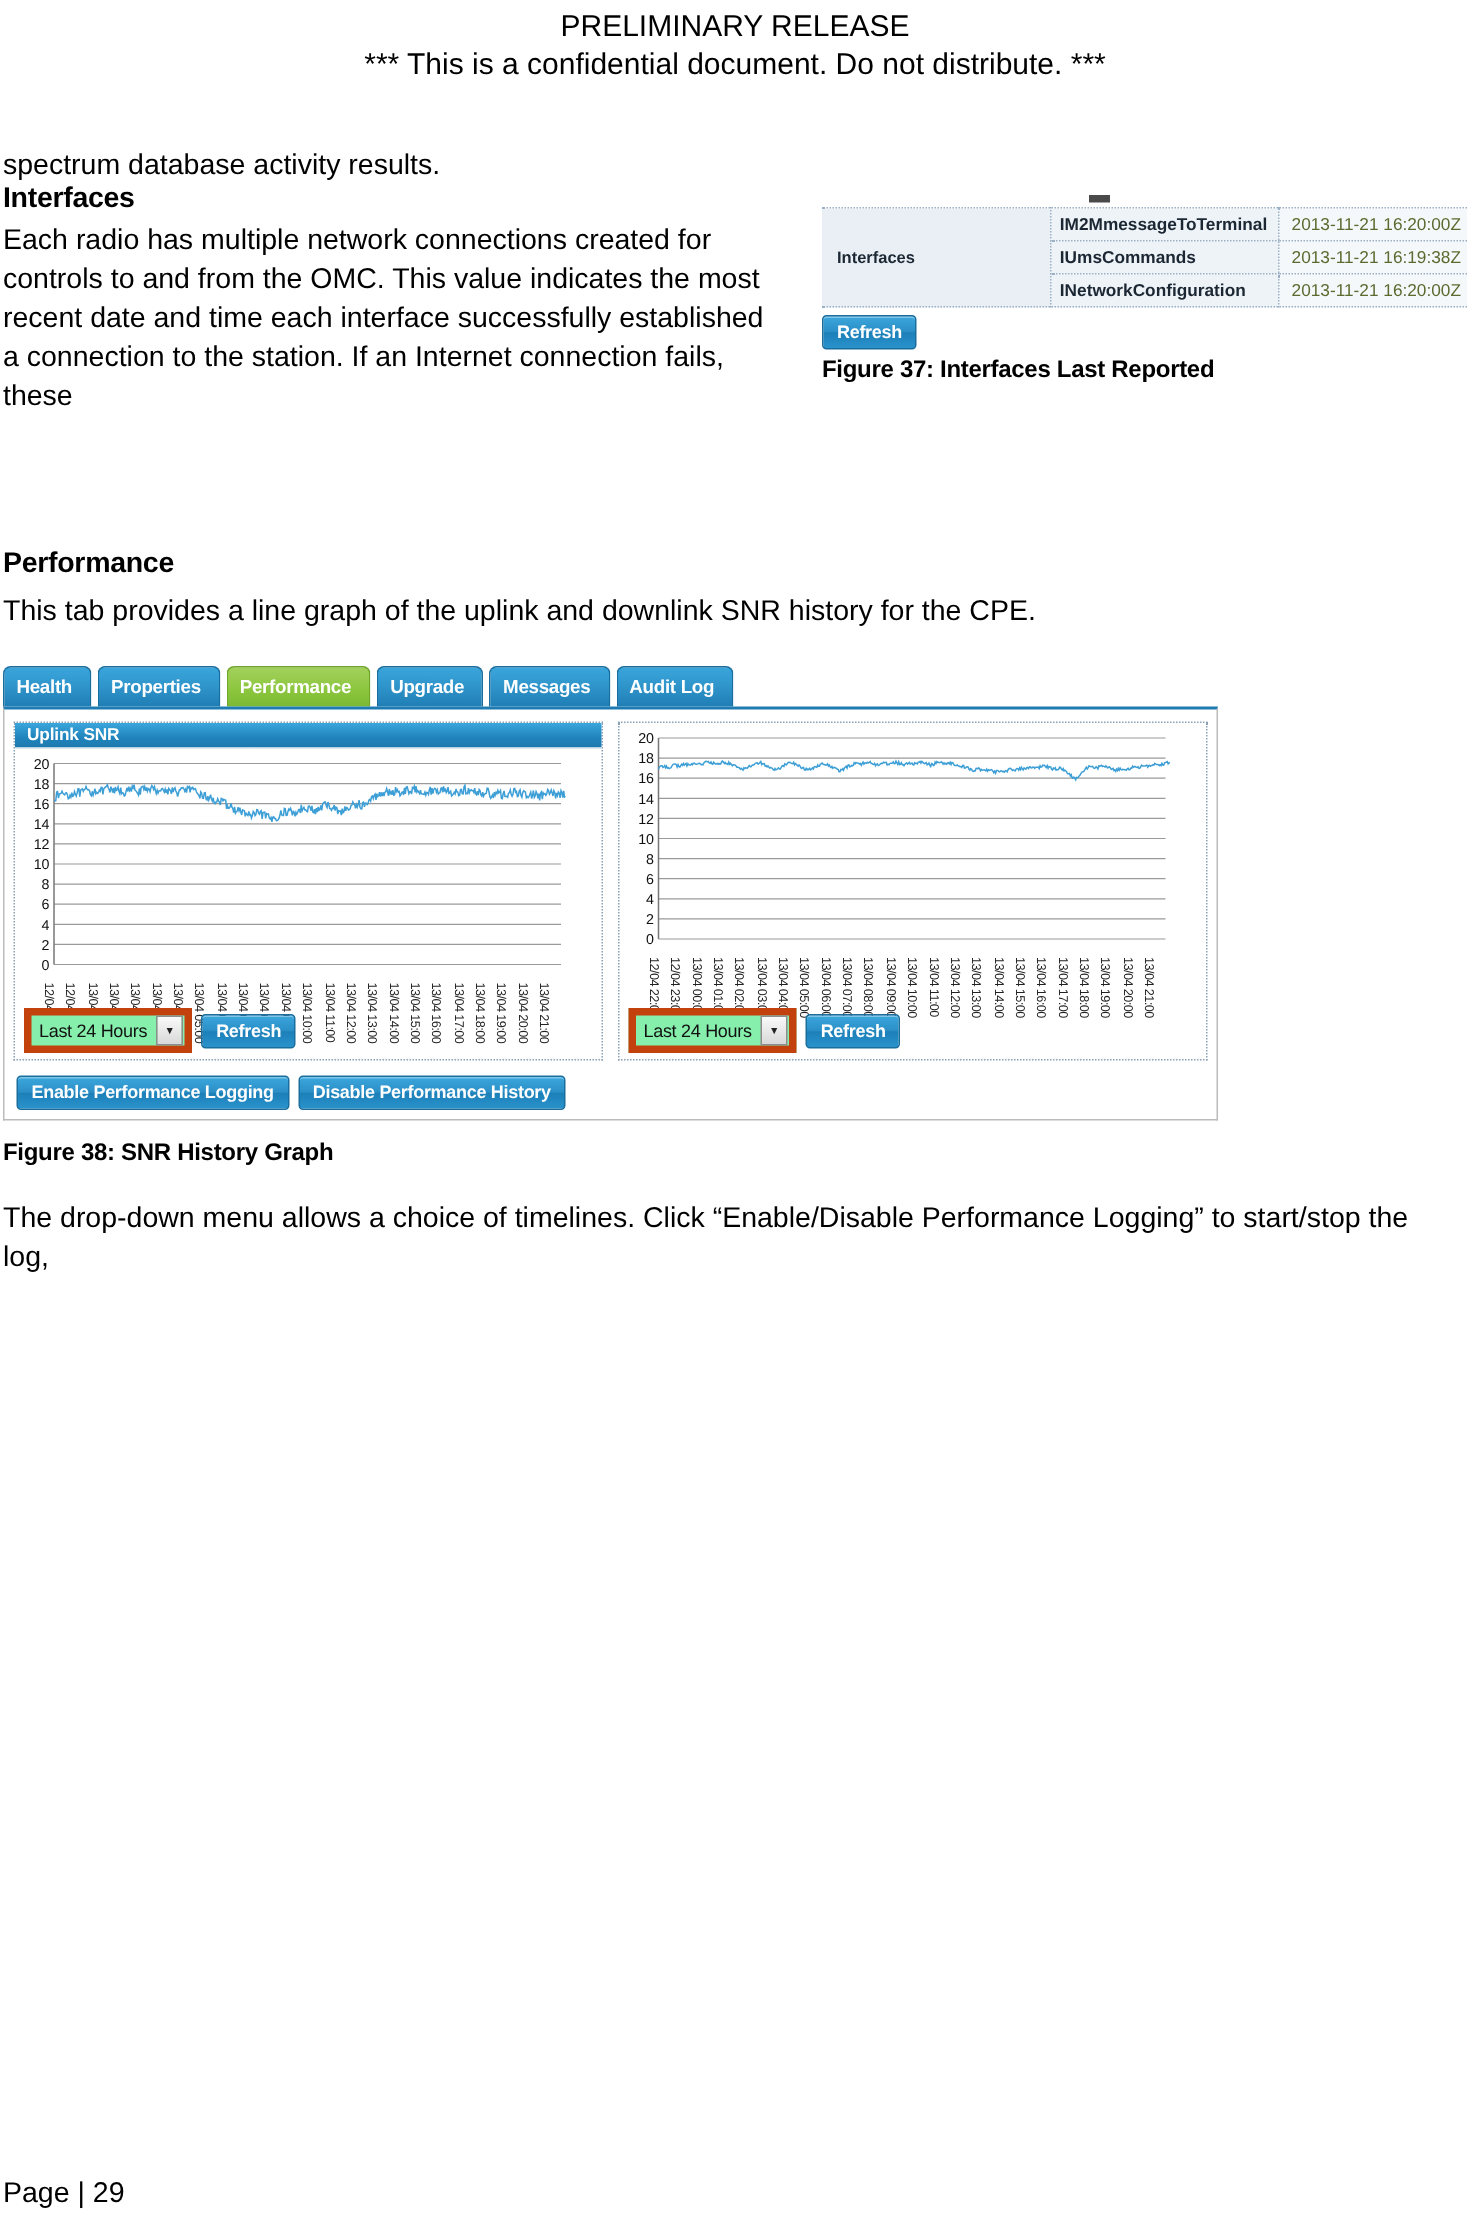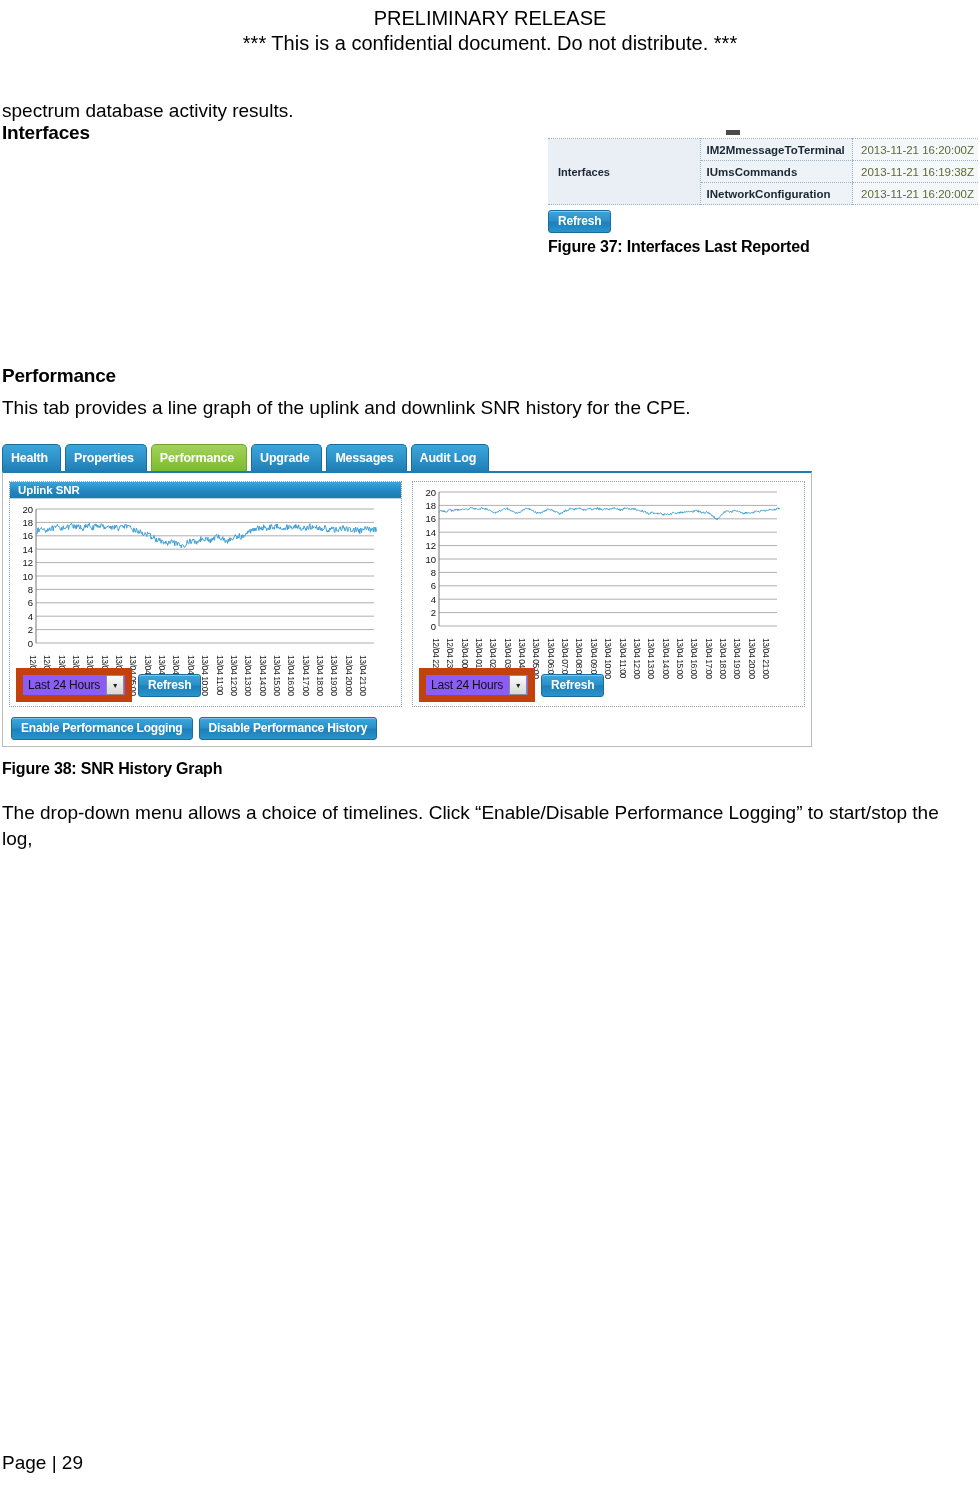--- a/index.html
+++ b/index.html
@@ -132,21 +132,21 @@
     white-space:nowrap;
     font-family:"Liberation Sans", sans-serif;
     letter-spacing:-0.4px;
   }
   .panel-controls{
     position:absolute;left:6px;bottom:4px;
     display:flex;align-items:center;gap:6px;
   }
   .selectbox{
     display:inline-flex;align-items:center;
-    border:7px solid #c2410c;background:#8b5cf6;
+    border:5px solid #c2410c;background:#86efac;
     height:20px;font-size:12px;color:#111;
     padding:0 0 0 5px;letter-spacing:-0.2px;
   }
   .selectbox .sel-val{padding-right:6px;white-space:nowrap;}
   .sel-arrow{
     width:16px;height:18px;margin:0 1px 0 0;
     background:linear-gradient(to bottom,#fafafa,#d8d8d8);
     border:1px solid #8d8d8d;
     display:flex;align-items:center;justify-content:center;
     font-size:7px;color:#222;
@@ -164,20 +164,21 @@
 <div class="page">
 
   <div class="doc-header">
     <div class="line1">PRELIMINARY RELEASE</div>
     <div class="line2">*** This is a confidential document. Do not distribute. ***</div>
   </div>
 
   <div class="intro body-text">spectrum database activity results.</div>
 
   <div class="interfaces-head sec-head">Interfaces</div>
+  <div class="interfaces-para body-text">Each radio has multiple network connections created for controls to and from the OMC. This value indicates the most recent date and time each interface successfully established a connection to the station. If an Internet connection fails, these</div>
 
   <div class="fig37">
     <div class="stub"></div>
     <table class="if-table">
       <tbody>
         <tr>
           <td class="if-label-cell" rowspan="3">Interfaces</td>
           <td class="if-name">IM2MmessageToTerminal</td>
           <td class="if-date">2013-11-21 16:20:00Z</td>
         </tr>

